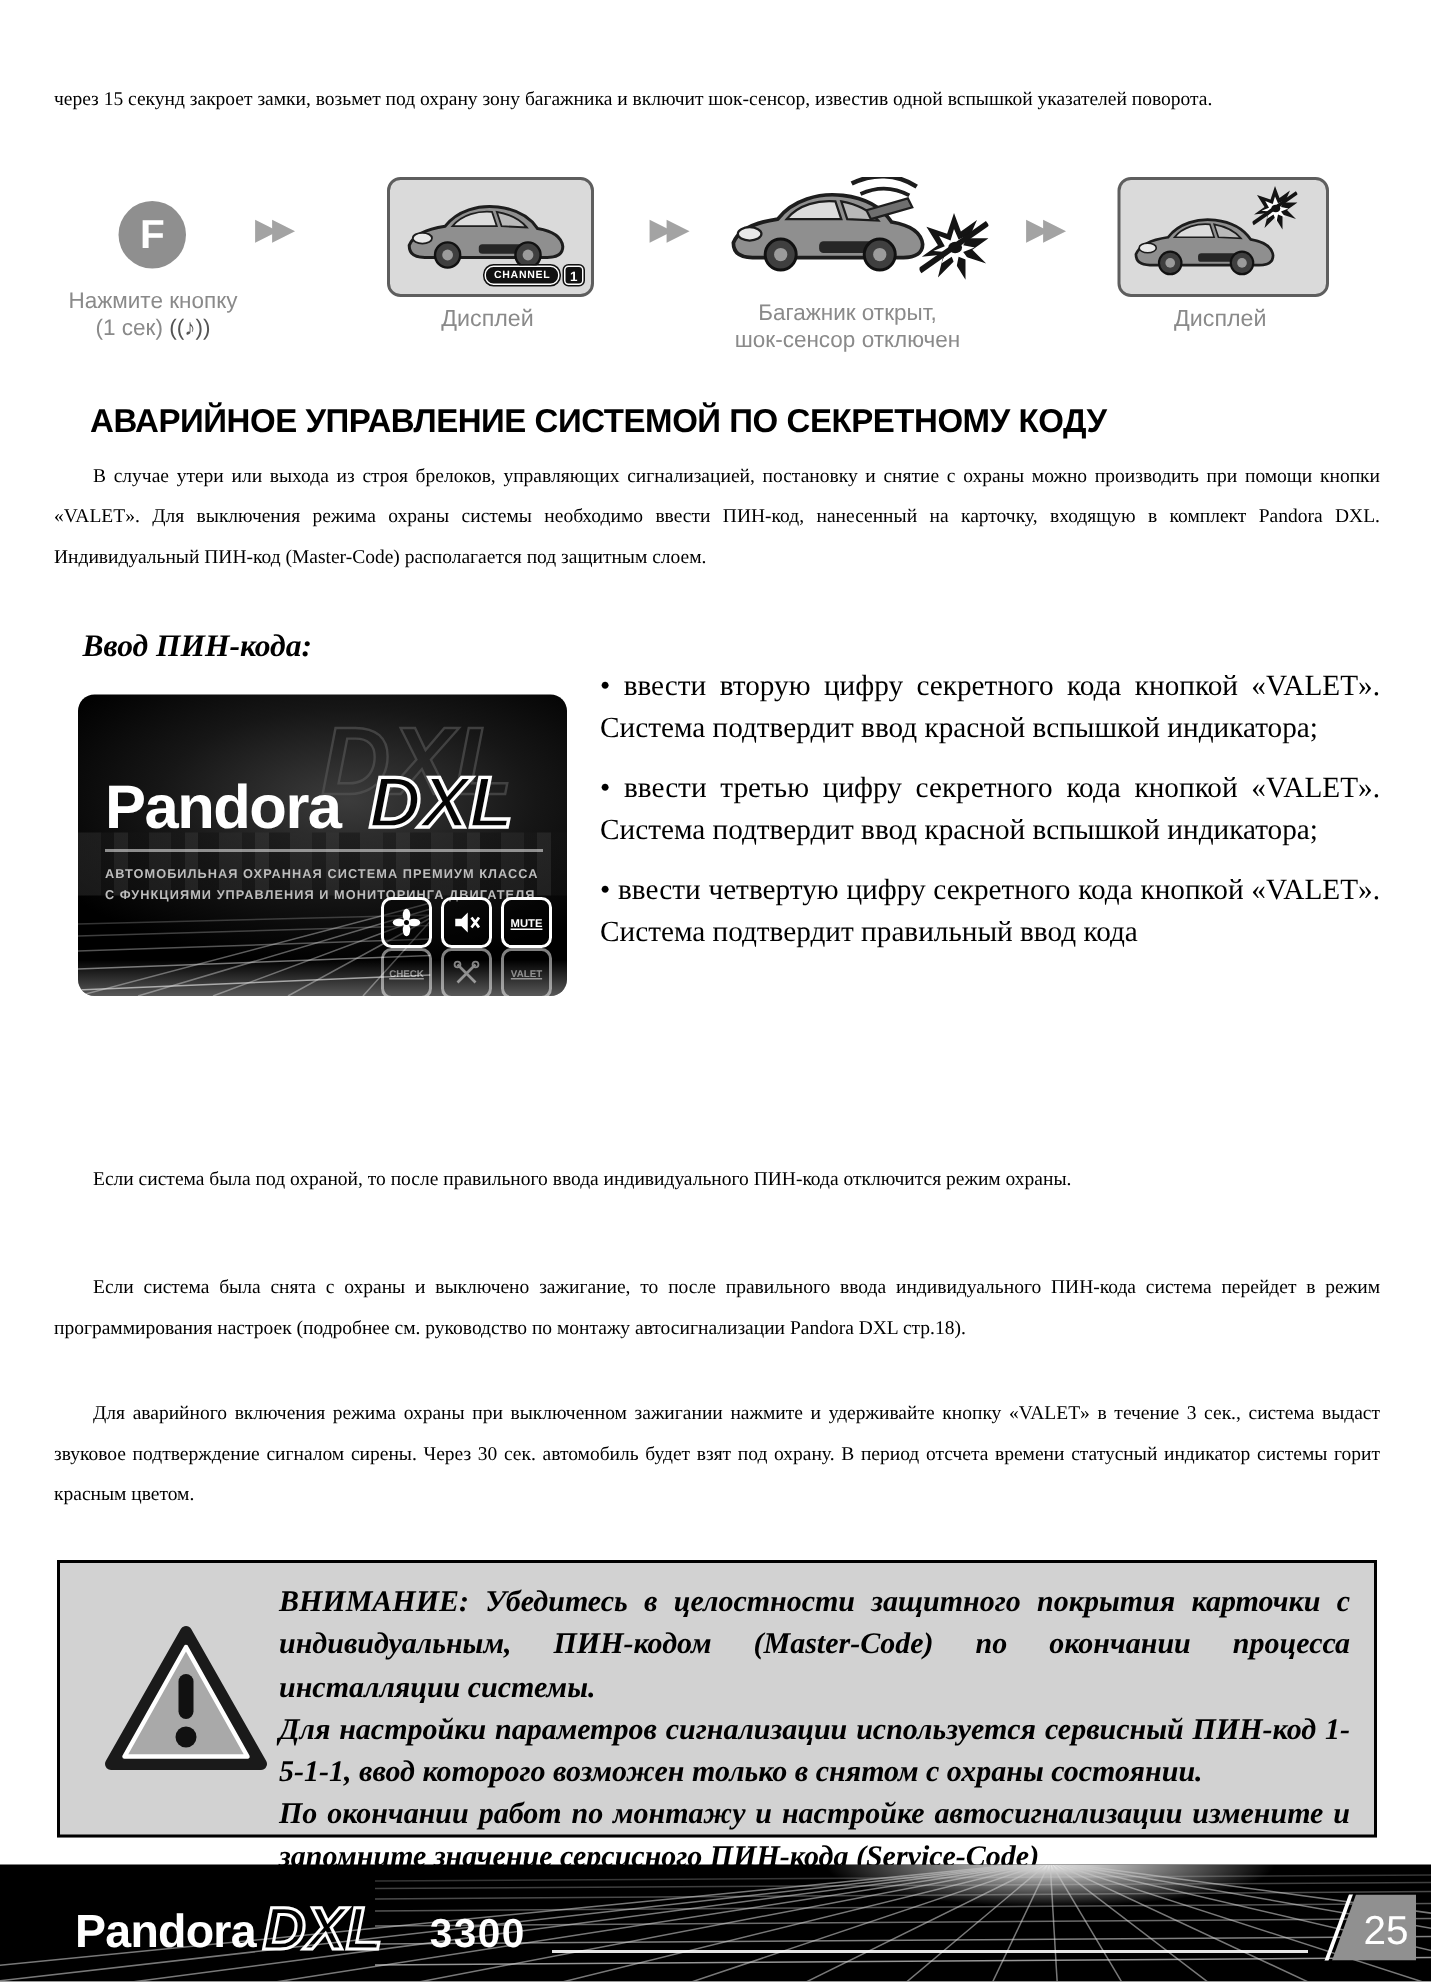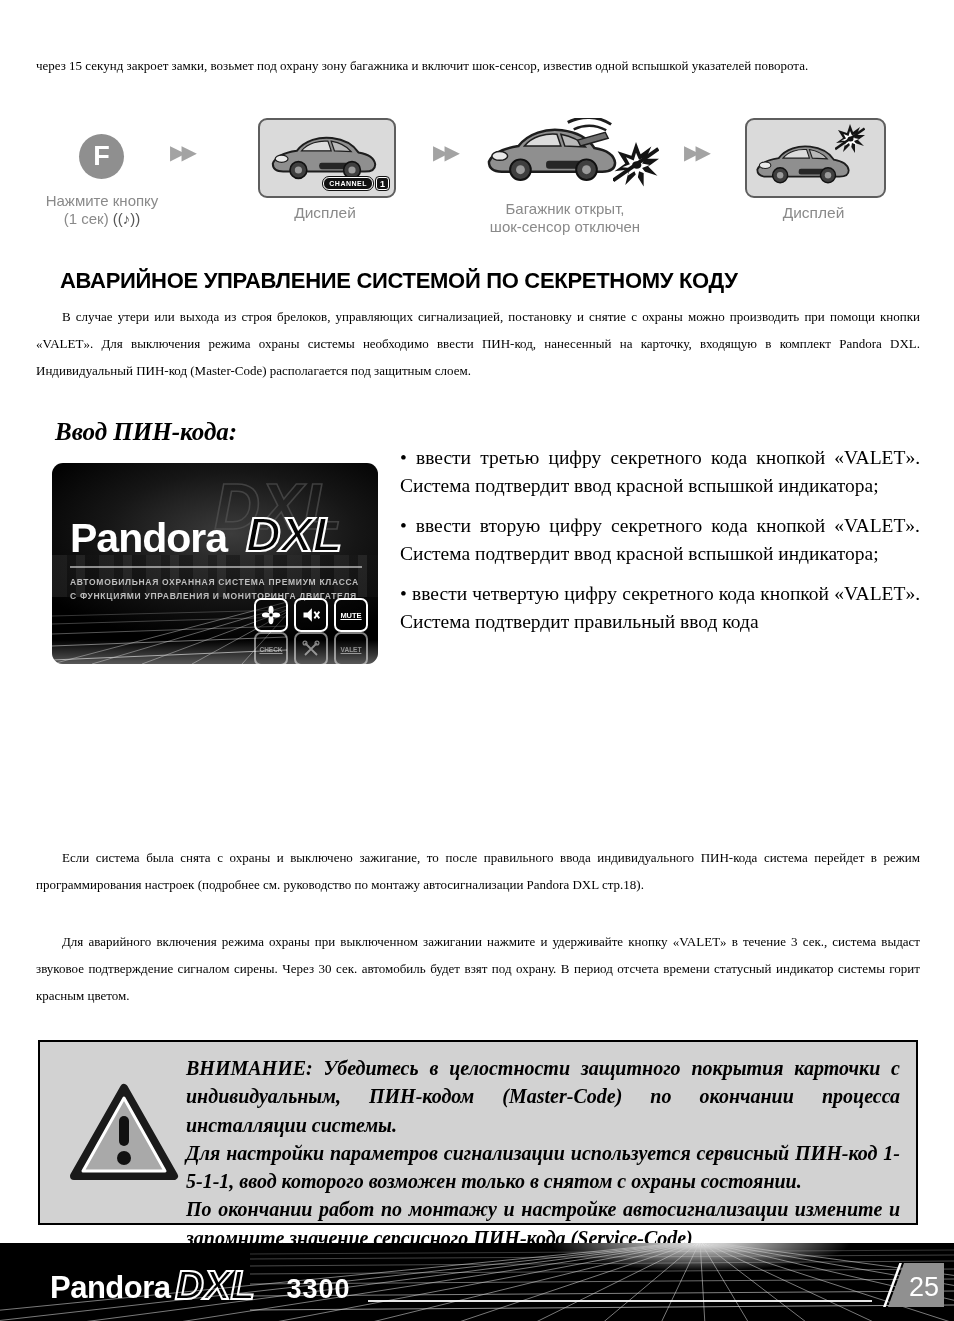--- a/index.html
+++ b/index.html
@@ -18,21 +18,21 @@
   .display-box{position:absolute;top:6px;height:76px;background:#dadada;border:2px solid #5e5e5e;border-radius:9px;}
   .badges{position:absolute;right:5px;bottom:6px;display:flex;gap:3px;align-items:center;}
   .badge-channel{background:#111;color:#fff;border:1px solid #fff;outline:1px solid #111;border-radius:6px;
         font-family:"Liberation Sans",sans-serif;font-weight:bold;font-size:7px;letter-spacing:.5px;padding:2px 5px;}
   .badge-num{background:#111;color:#fff;border:1px solid #fff;outline:1px solid #111;border-radius:3px;width:11px;height:11px;
         display:flex;align-items:center;justify-content:center;font-family:"Liberation Sans",sans-serif;font-weight:bold;font-size:9px;}
 
   
   .heading{position:absolute;left:60px;top:268px;margin:0;font-family:"Liberation Sans",sans-serif;
            font-weight:800;font-size:22px;letter-spacing:-.3px;}
-  .pin-heading{position:absolute;left:55px;top:418px;margin:0;font-size:25px;font-weight:bold;font-style:italic;}
+  .pin-heading{position:absolute;left:55px;top:418px;margin:0;font-size:21px;font-weight:bold;font-style:italic;}
 
   
   .card{position:absolute;left:52px;top:463px;width:326px;height:201px;border-radius:11px;overflow:hidden;
         background:radial-gradient(ellipse 70% 55% at 55% 35%, #3c3c3c 0%, #161616 55%, #000 100%);}
   .card:after{content:"";position:absolute;left:0;bottom:0;width:100%;height:24px;
         background:linear-gradient(rgba(255,255,255,0), rgba(255,255,255,.35));}
   .skyline{position:absolute;left:0;top:92px;width:100%;height:42px;opacity:.55;
         background:repeating-linear-gradient(90deg,#2c2c2c 0 15px,#191919 15px 24px,#333 24px 33px,#141414 33px 47px);}
   .card-brand{position:absolute;left:18px;top:52px;font-family:"Liberation Sans",sans-serif;font-weight:bold;
         font-size:41px;color:#fff;letter-spacing:-1px;}
@@ -208,25 +208,26 @@
           <path d="M4 20 L20 4 M4 4 L20 20" stroke="#fff" stroke-width="2.4"></path>
           <circle cx="4" cy="4" r="2.6" fill="none" stroke="#fff" stroke-width="1.6"></circle>
           <circle cx="20" cy="4" r="2.6" fill="none" stroke="#fff" stroke-width="1.6"></circle>
         </svg>
       </div>
       <div class="cicon" style="font-size:6.5px">VALET</div>
     </div>
   </div>
 
   <ul class="pin-list">
+    <li><span>•</span> <span>ввести вторую цифру секретного кода кнопкой «VALET». Система подтвердит ввод красной вспышкой индикатора;</span></li>
     <li><span>•</span> <span>ввести третью цифру секретного кода кнопкой «VALET». Система подтвердит ввод красной вспышкой индикатора;</span></li>
-    <li><span>•</span> <span>ввести вторую цифру секретного кода кнопкой «VALET». Система подтвердит ввод красной вспышкой индикатора;</span></li>
     <li><span>•</span> <span>ввести четвертую цифру секретного кода кнопкой «VALET». Система подтвердит правильный ввод кода</span></li>
   </ul>
 
+  <p class="par indent" style="top:772px">Если система была под охраной, то после правильного ввода индивидуального ПИН-кода отключится режим охраны.</p>
   <p class="par indent" style="top:844px">Если система была снята с охраны и выключено зажигание, то после правильного ввода индивидуального ПИН-кода система перейдет в режим программирования настроек (подробнее см. руководство по монтажу автосигнализации Pandora DXL стр.18).</p>
   <p class="par indent" style="top:928px">Для аварийного включения режима охраны при выключенном зажигании нажмите и удерживайте кнопку «VALET» в течение 3 сек., система выдаст звуковое подтверждение сигналом сирены. Через 30 сек. автомобиль будет взят под охрану. В период отсчета времени статусный индикатор системы горит красным цветом.</p>
 
   <div class="warning">
     <svg class="warn-tri" width="112" height="100" viewBox="0 0 112 100">
       <polygon points="56,6 106,94 6,94" fill="#1a1a1a" stroke="#1a1a1a" stroke-width="8" stroke-linejoin="round"></polygon>
       <polygon points="56,16 97,89 15,89" fill="#a9a9a9" stroke="#ffffff" stroke-width="3" stroke-linejoin="round"></polygon>
       <rect x="51" y="34" width="10" height="30" rx="5" fill="#111"></rect>
       <circle cx="56" cy="76" r="7" fill="#111"></circle>
     </svg>

